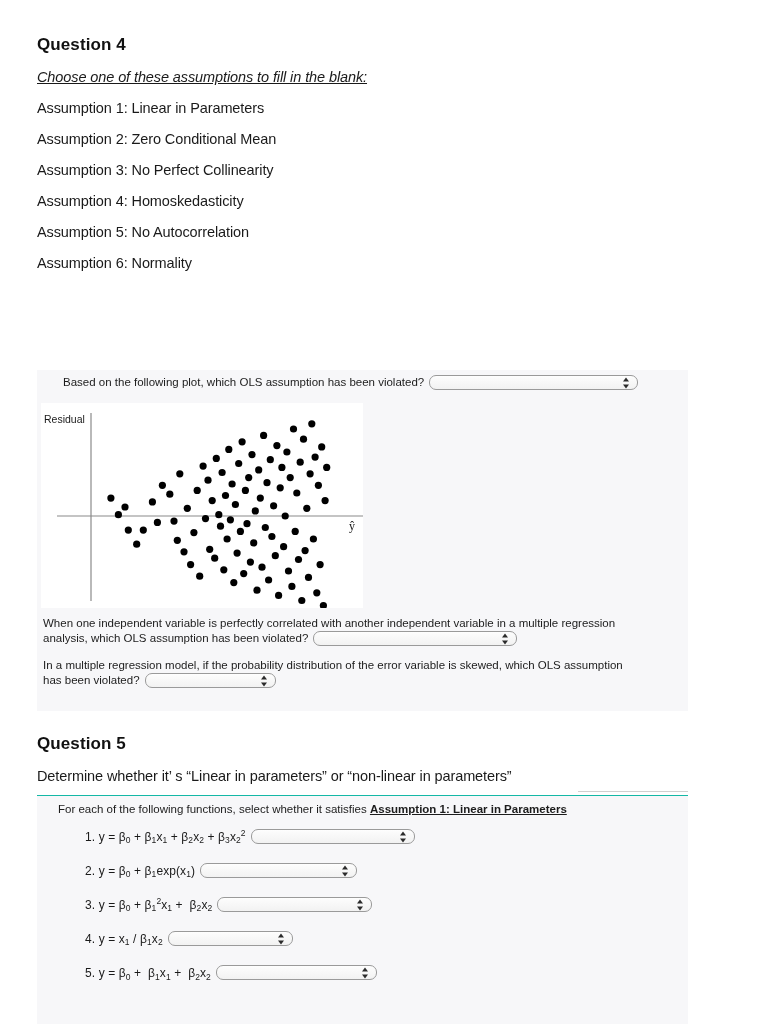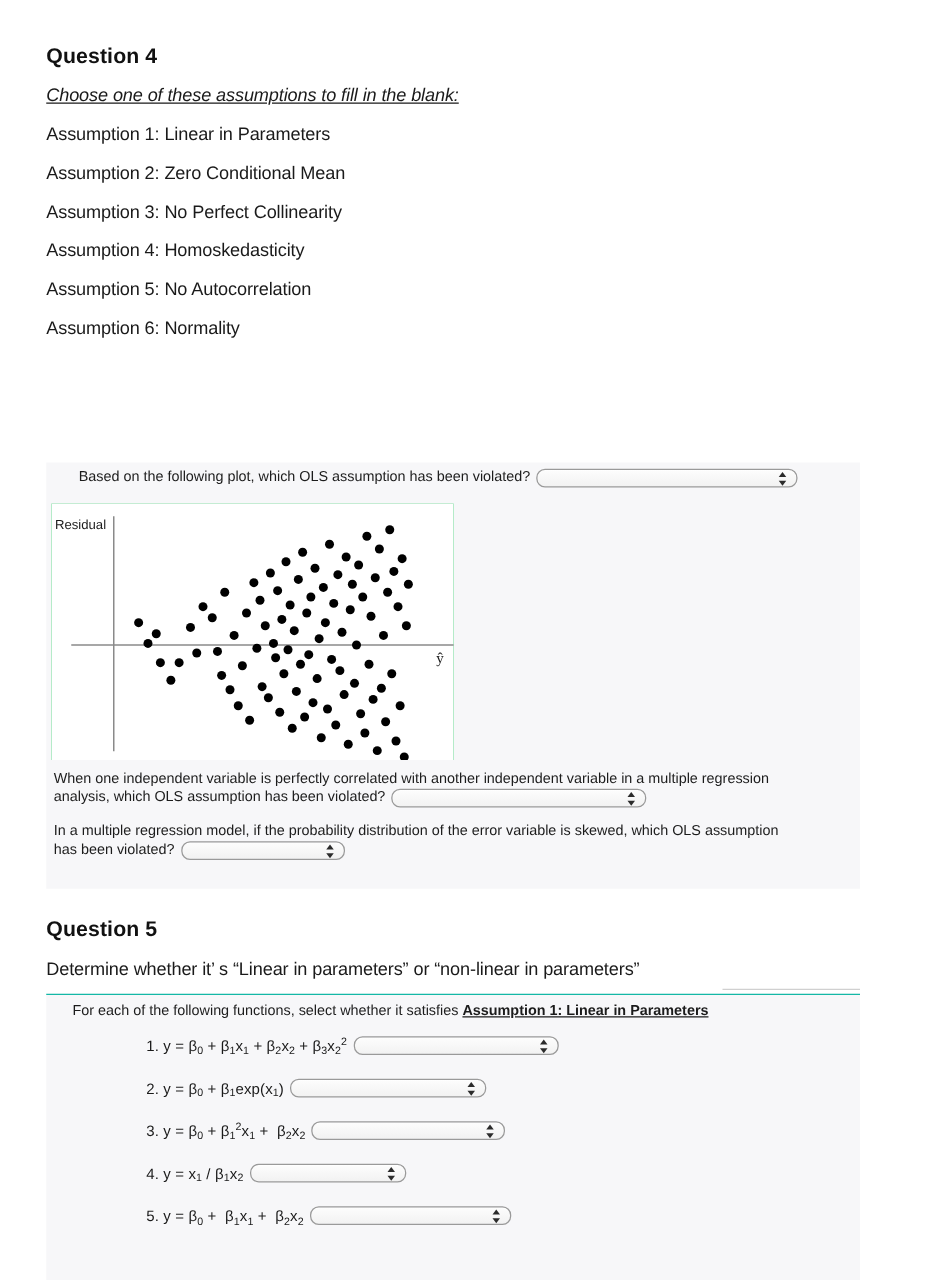--- a/index.html
+++ b/index.html
@@ -112,21 +112,21 @@
     border-top: 4px solid #2b2b2b;
   }
 
   
   #residual-plot-box {
     position: absolute;
     left: 4px;
     top: 33px;
     width: 322px;
     height: 205px;
-    background: #22c55e;
+    background: #14b8a6;
   }
   #plot-svg { display: block; }
 
   
   #q4b-row {
     position: absolute;
     left: 6px;
     top: 246px;
     width: 640px;
   }
@@ -183,21 +183,20 @@
   }
 
   .eq-row {
     position: absolute;
     left: 48px;
     display: flex;
     align-items: center;
     font-size: 12px;
     color: #1a1a1a;
     white-space: nowrap;
-    margin-left: 32px;
   }
   .eq-text { margin-right: 5px; letter-spacing: 0.1px; }
   .eq-text sub {
     font-size: 8.5px;
     vertical-align: baseline;
     position: relative;
     top: 2.5px;
   }
   .eq-text sup {
     font-size: 8.5px;

